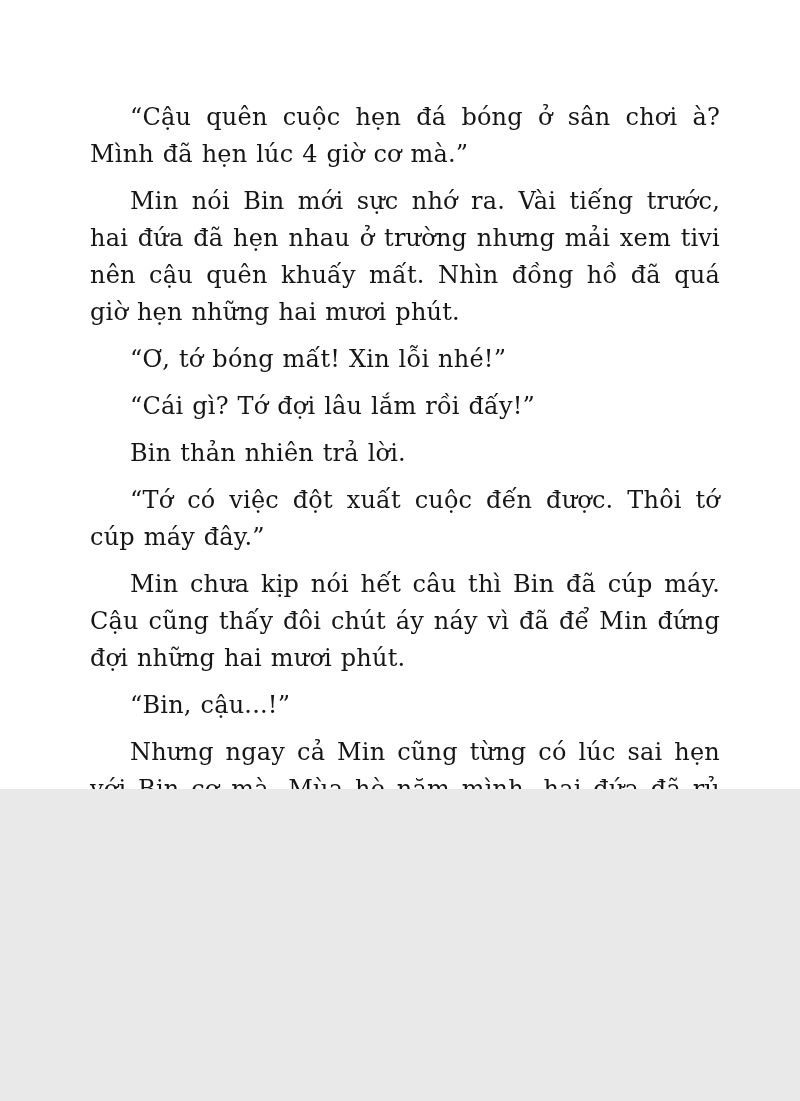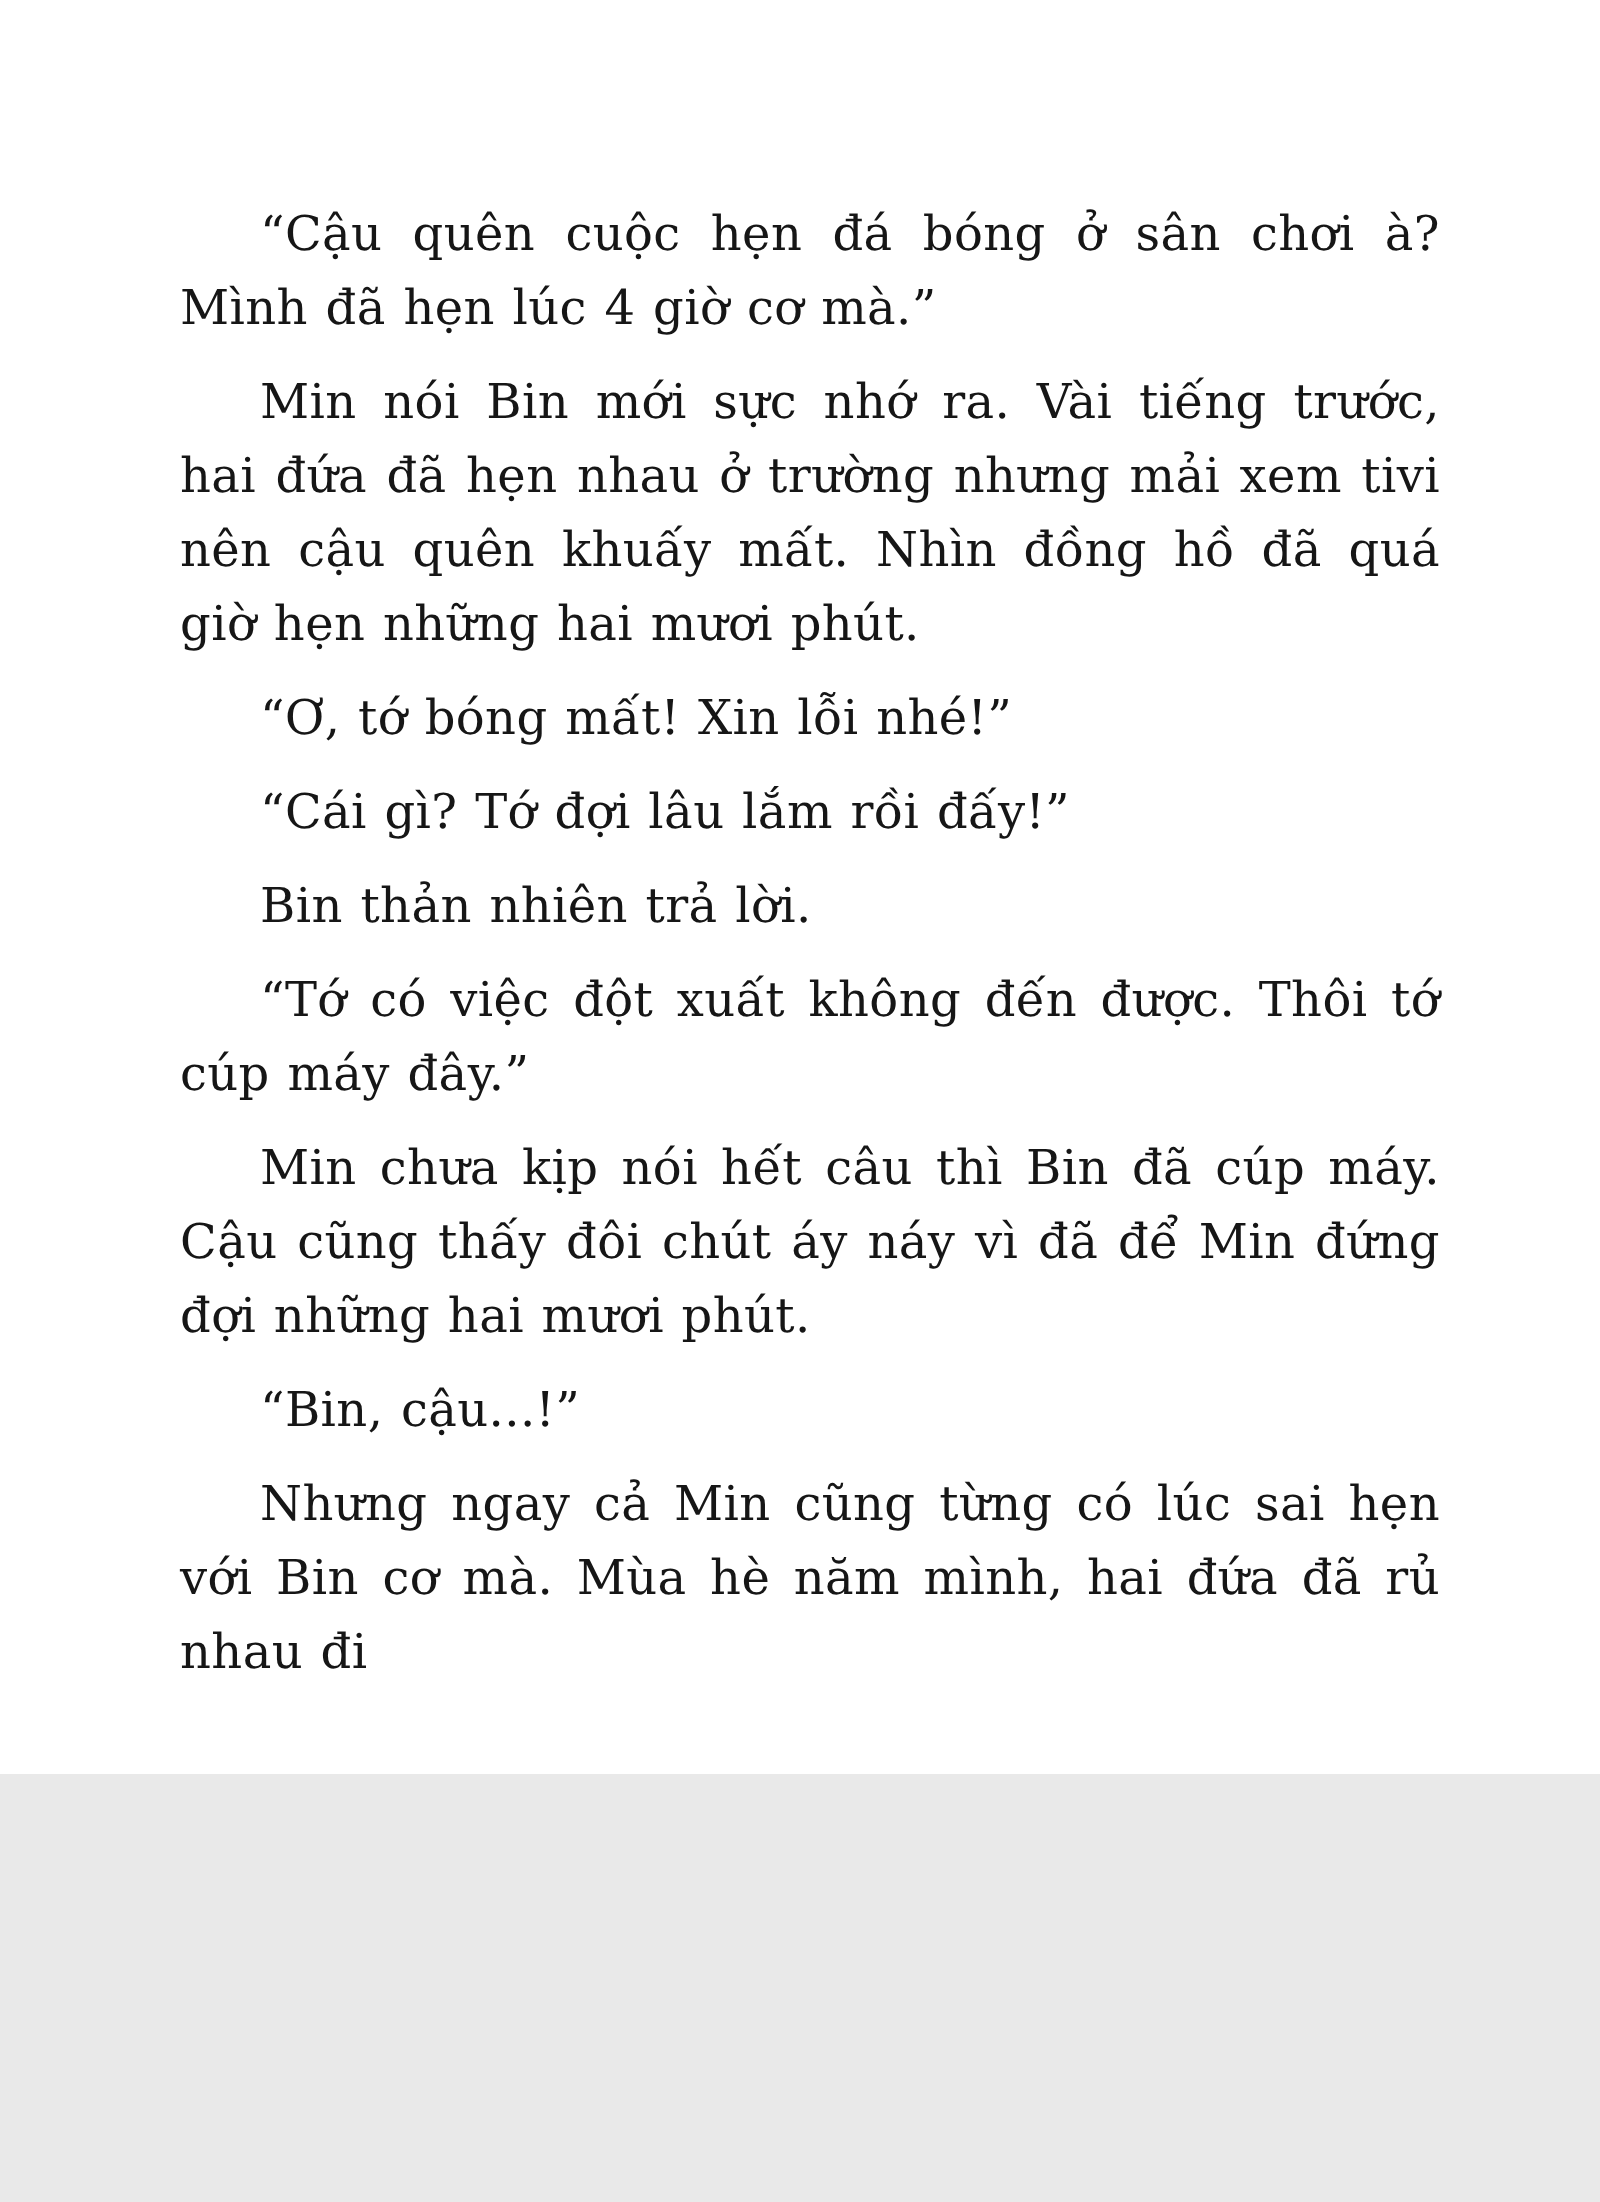--- a/index.html
+++ b/index.html
@@ -1,19 +1,19 @@
 <!DOCTYPE html>
 <html><head>
 <meta charset="utf-8">
 <style>
   html, body { margin: 0; padding: 0; background: #e9e9e9; }
   .book-page {
     position: relative;
     width: 800px;
-    height: 887px;
+    height: 789px;
     margin: 0 auto;
     background: #ffffff;
     overflow: hidden;
     font-family: "DejaVu Serif", serif;
     color: #161616;
   }
   .page-text {
     position: absolute;
     left: 90px;
     top: 99px;
@@ -49,21 +49,21 @@
 <body>
 
 <div class="book-page">
 
   <div class="page-text">
     <p>“Cậu quên cuộc hẹn đá bóng ở sân chơi à? Mình đã hẹn lúc 4 giờ cơ mà.”</p>
     <p>Min nói Bin mới sực nhớ ra. Vài tiếng trước, hai đứa đã hẹn nhau ở trường nhưng mải xem tivi nên cậu quên khuấy mất. Nhìn đồng hồ đã quá giờ hẹn những hai mươi phút.</p>
     <p>“Ơ, tớ bóng mất! Xin lỗi nhé!”</p>
     <p>“Cái gì? Tớ đợi lâu lắm rồi đấy!”</p>
     <p>Bin thản nhiên trả lời.</p>
-    <p>“Tớ có việc đột xuất không đến được. Thôi tớ cúp máy đây.”</p>
+    <p>“Tớ có việc đột xuất cuộc đến được. Thôi tớ cúp máy đây.”</p>
     <p>Min chưa kịp nói hết câu thì Bin đã cúp máy. Cậu cũng thấy đôi chút áy náy vì đã để Min đứng đợi những hai mươi phút.</p>
     <p>“Bin, cậu...!”</p>
     <p>Nhưng ngay cả Min cũng từng có lúc sai hẹn với Bin cơ mà. Mùa hè năm mình, hai đứa đã rủ nhau đi</p>
   </div>
 
   <div class="page-footer">
     <svg width="60" height="70" viewBox="0 0 60 70" aria-hidden="true">
 
       <path d="M30,28 L30,3  A25,25 0 0 1 47.7,10.3 Z" fill="#1e6e5f"></path>
       <path d="M30,28 L47.7,10.3 A25,25 0 0 1 55,28 Z" fill="#cf2a8f"></path>

